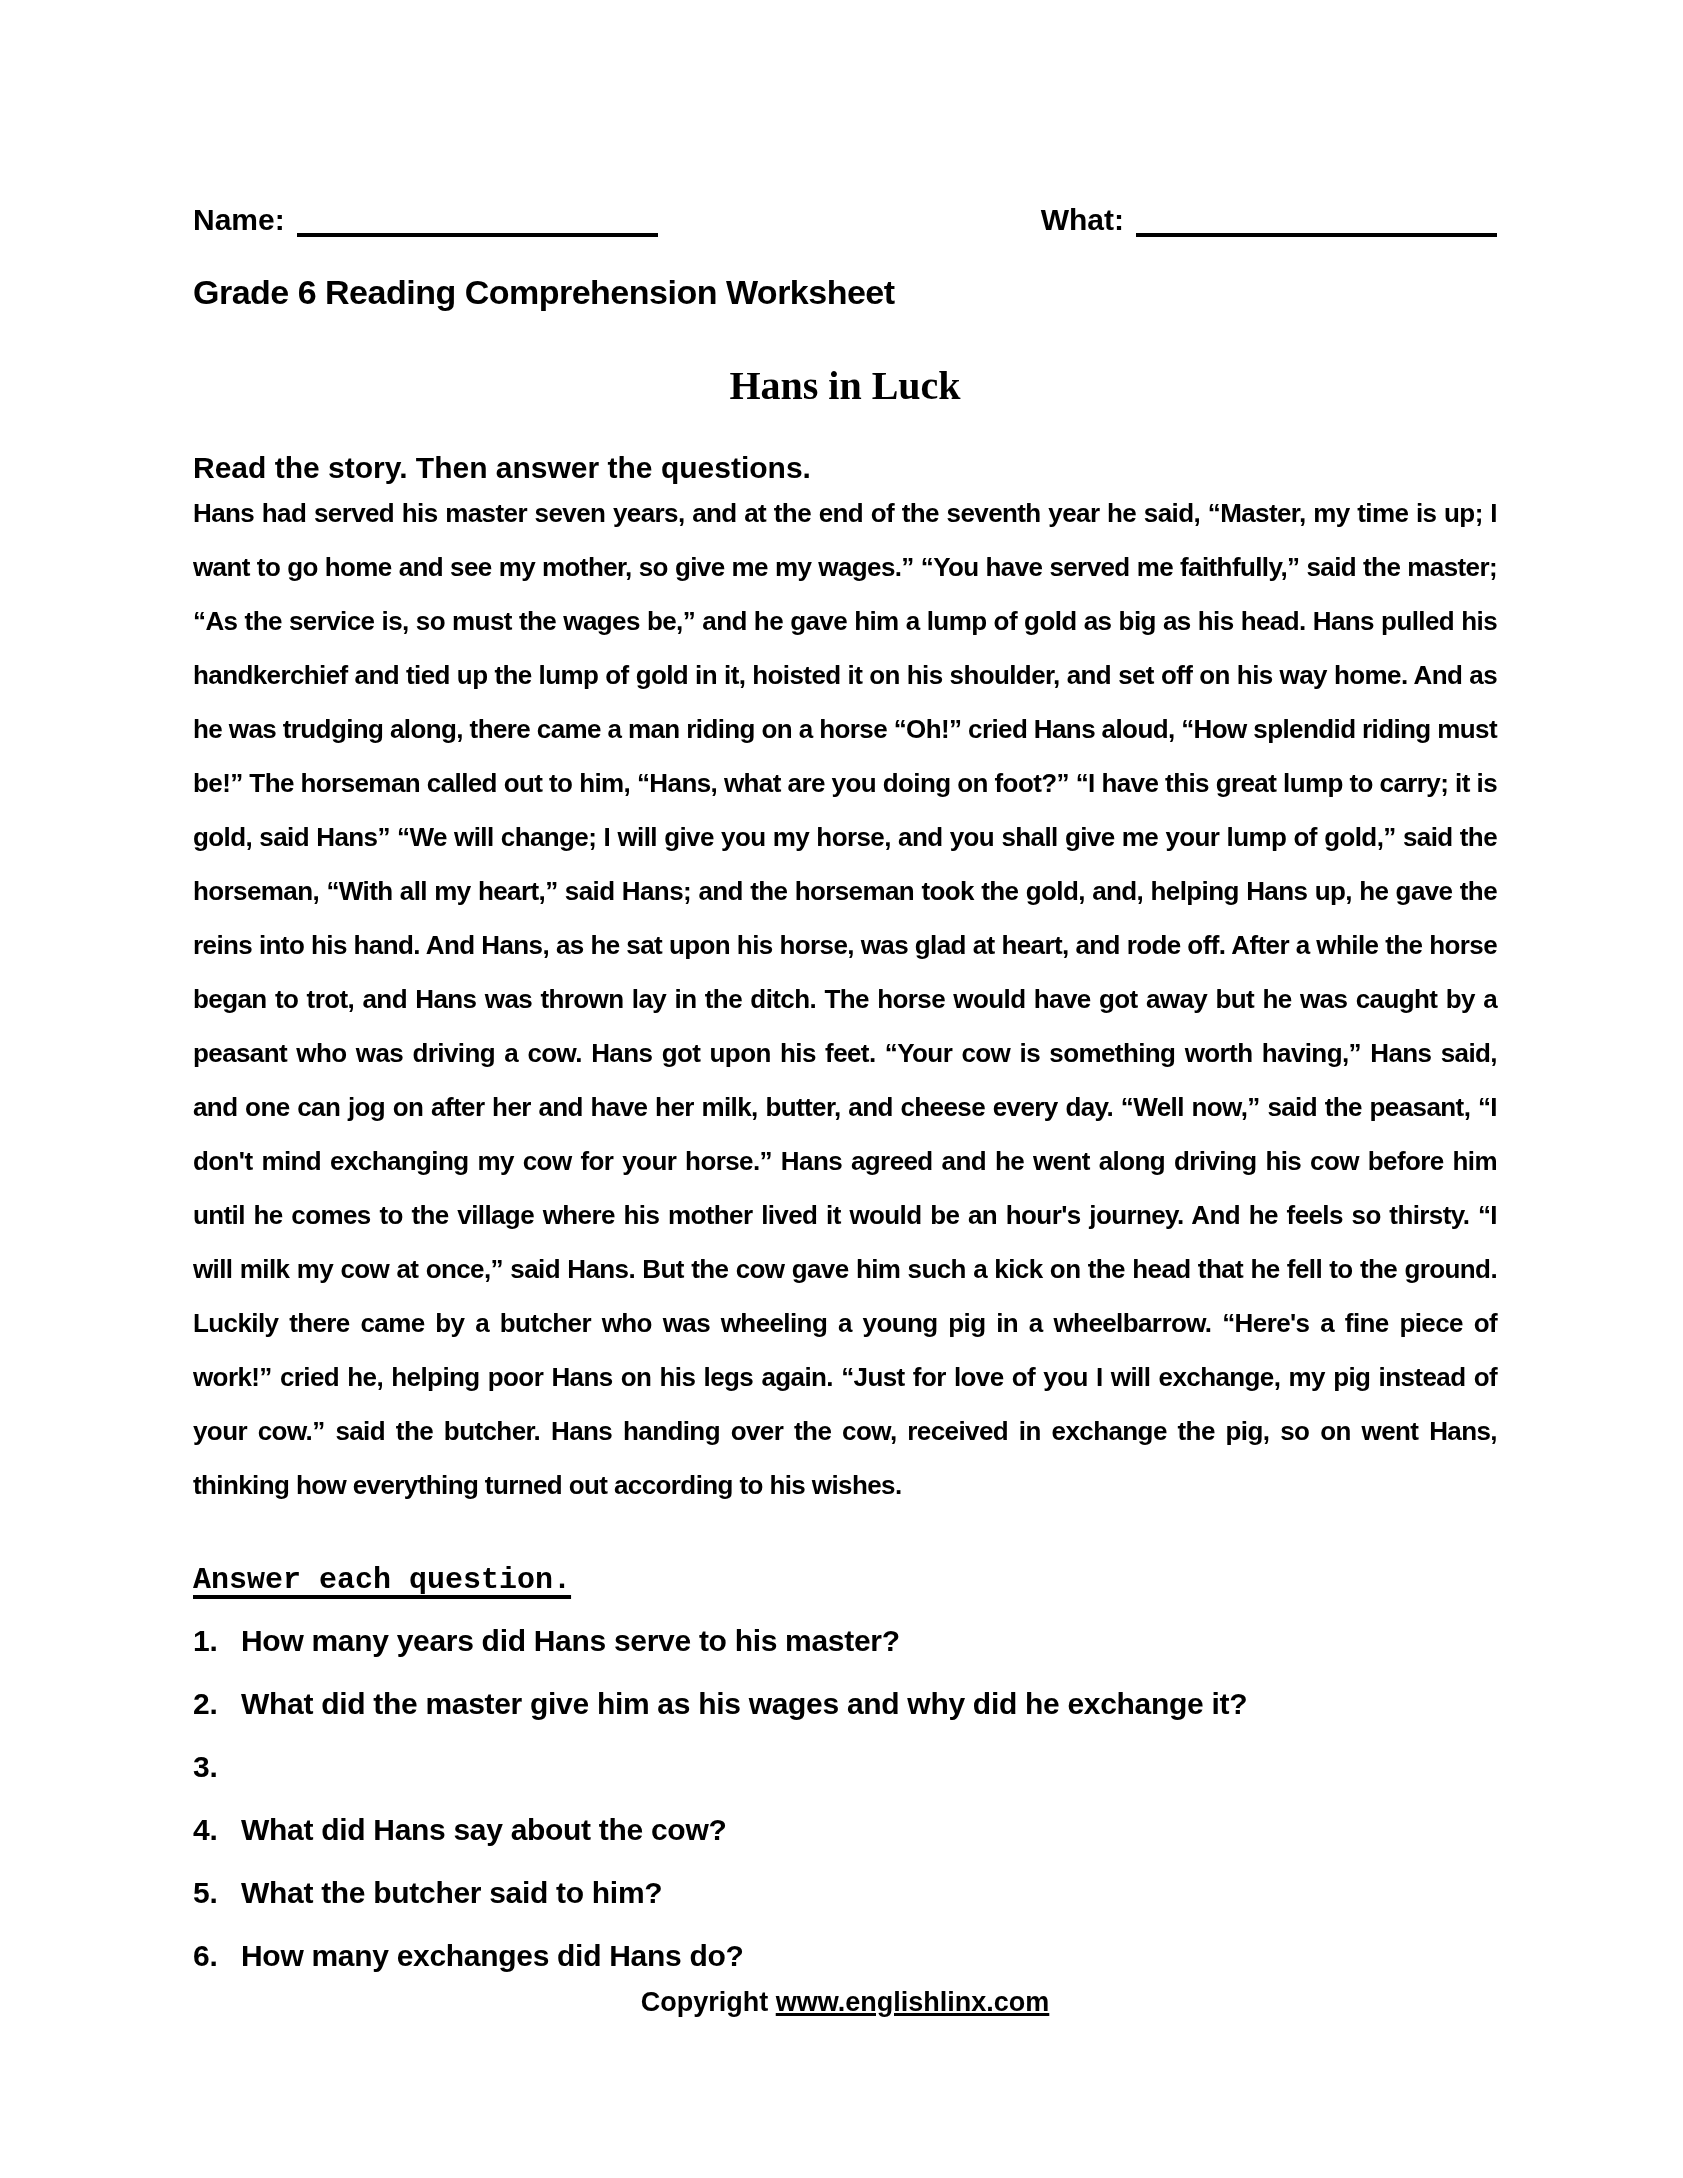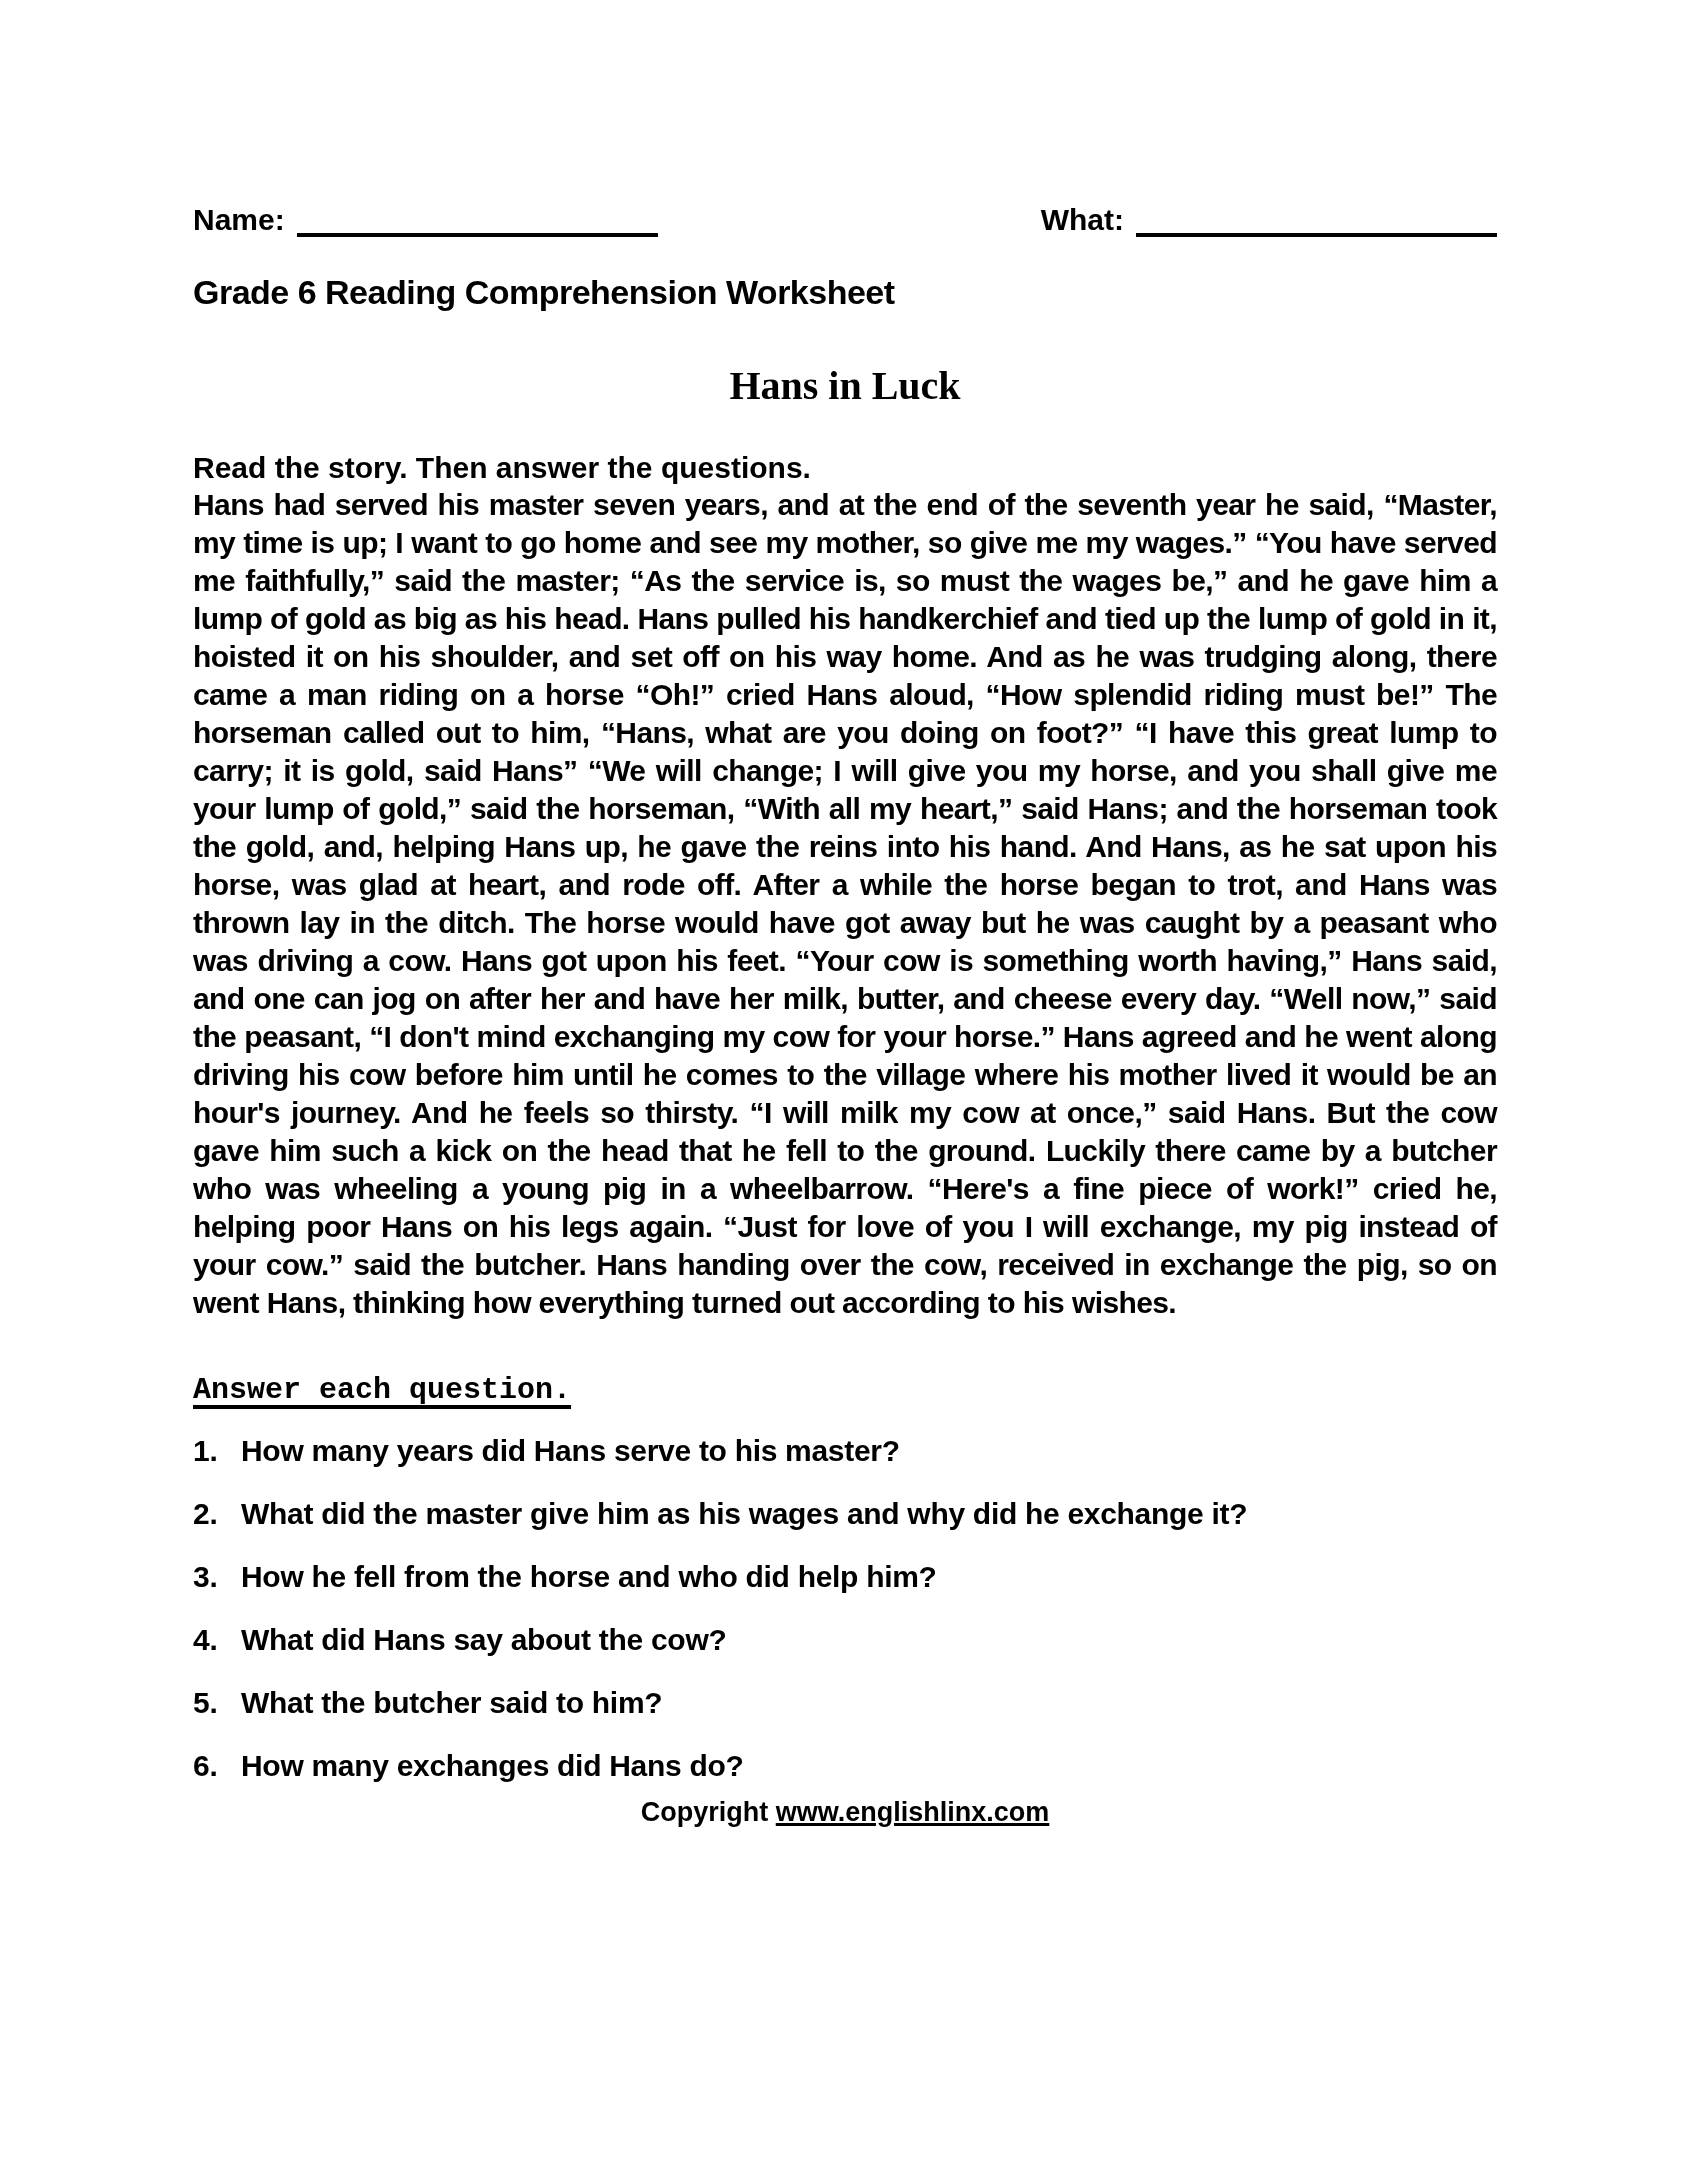--- a/index.html
+++ b/index.html
@@ -43,22 +43,22 @@
     font-family: "Liberation Serif", serif;
     font-size: 40px;
     text-align: center;
     margin-top: 50px;
   }
   .instructions {
     font-size: 30px;
     margin-top: 42px;
   }
   .story {
-    font-size: 30px;
-    line-height: 38px;
+    font-size: 26px;
+    line-height: 54px;
     text-align: justify;
     margin-top: 1px;
     letter-spacing: -0.6px;
   }
   .questions-heading {
     display: inline-block;
     font-size: 30px;
     margin-top: 51px;
     text-decoration: underline;
     text-decoration-thickness: 4px;
@@ -116,21 +116,20 @@
     <div class="question">
       <span class="q-num">1.</span>
       <span class="q-text">How many years did Hans serve to his master?</span>
     </div>
     <div class="question">
       <span class="q-num">2.</span>
       <span class="q-text">What did the master give him as his wages and why did he exchange it?</span>
     </div>
     <div class="question">
       <span class="q-num">3.</span>
-      <span class="q-text">How he fell from the horse and who did help him?</span>
     </div>
     <div class="question">
       <span class="q-num">4.</span>
       <span class="q-text">What did Hans say about the cow?</span>
     </div>
     <div class="question">
       <span class="q-num">5.</span>
       <span class="q-text">What the butcher said to him?</span>
     </div>
     <div class="question">

